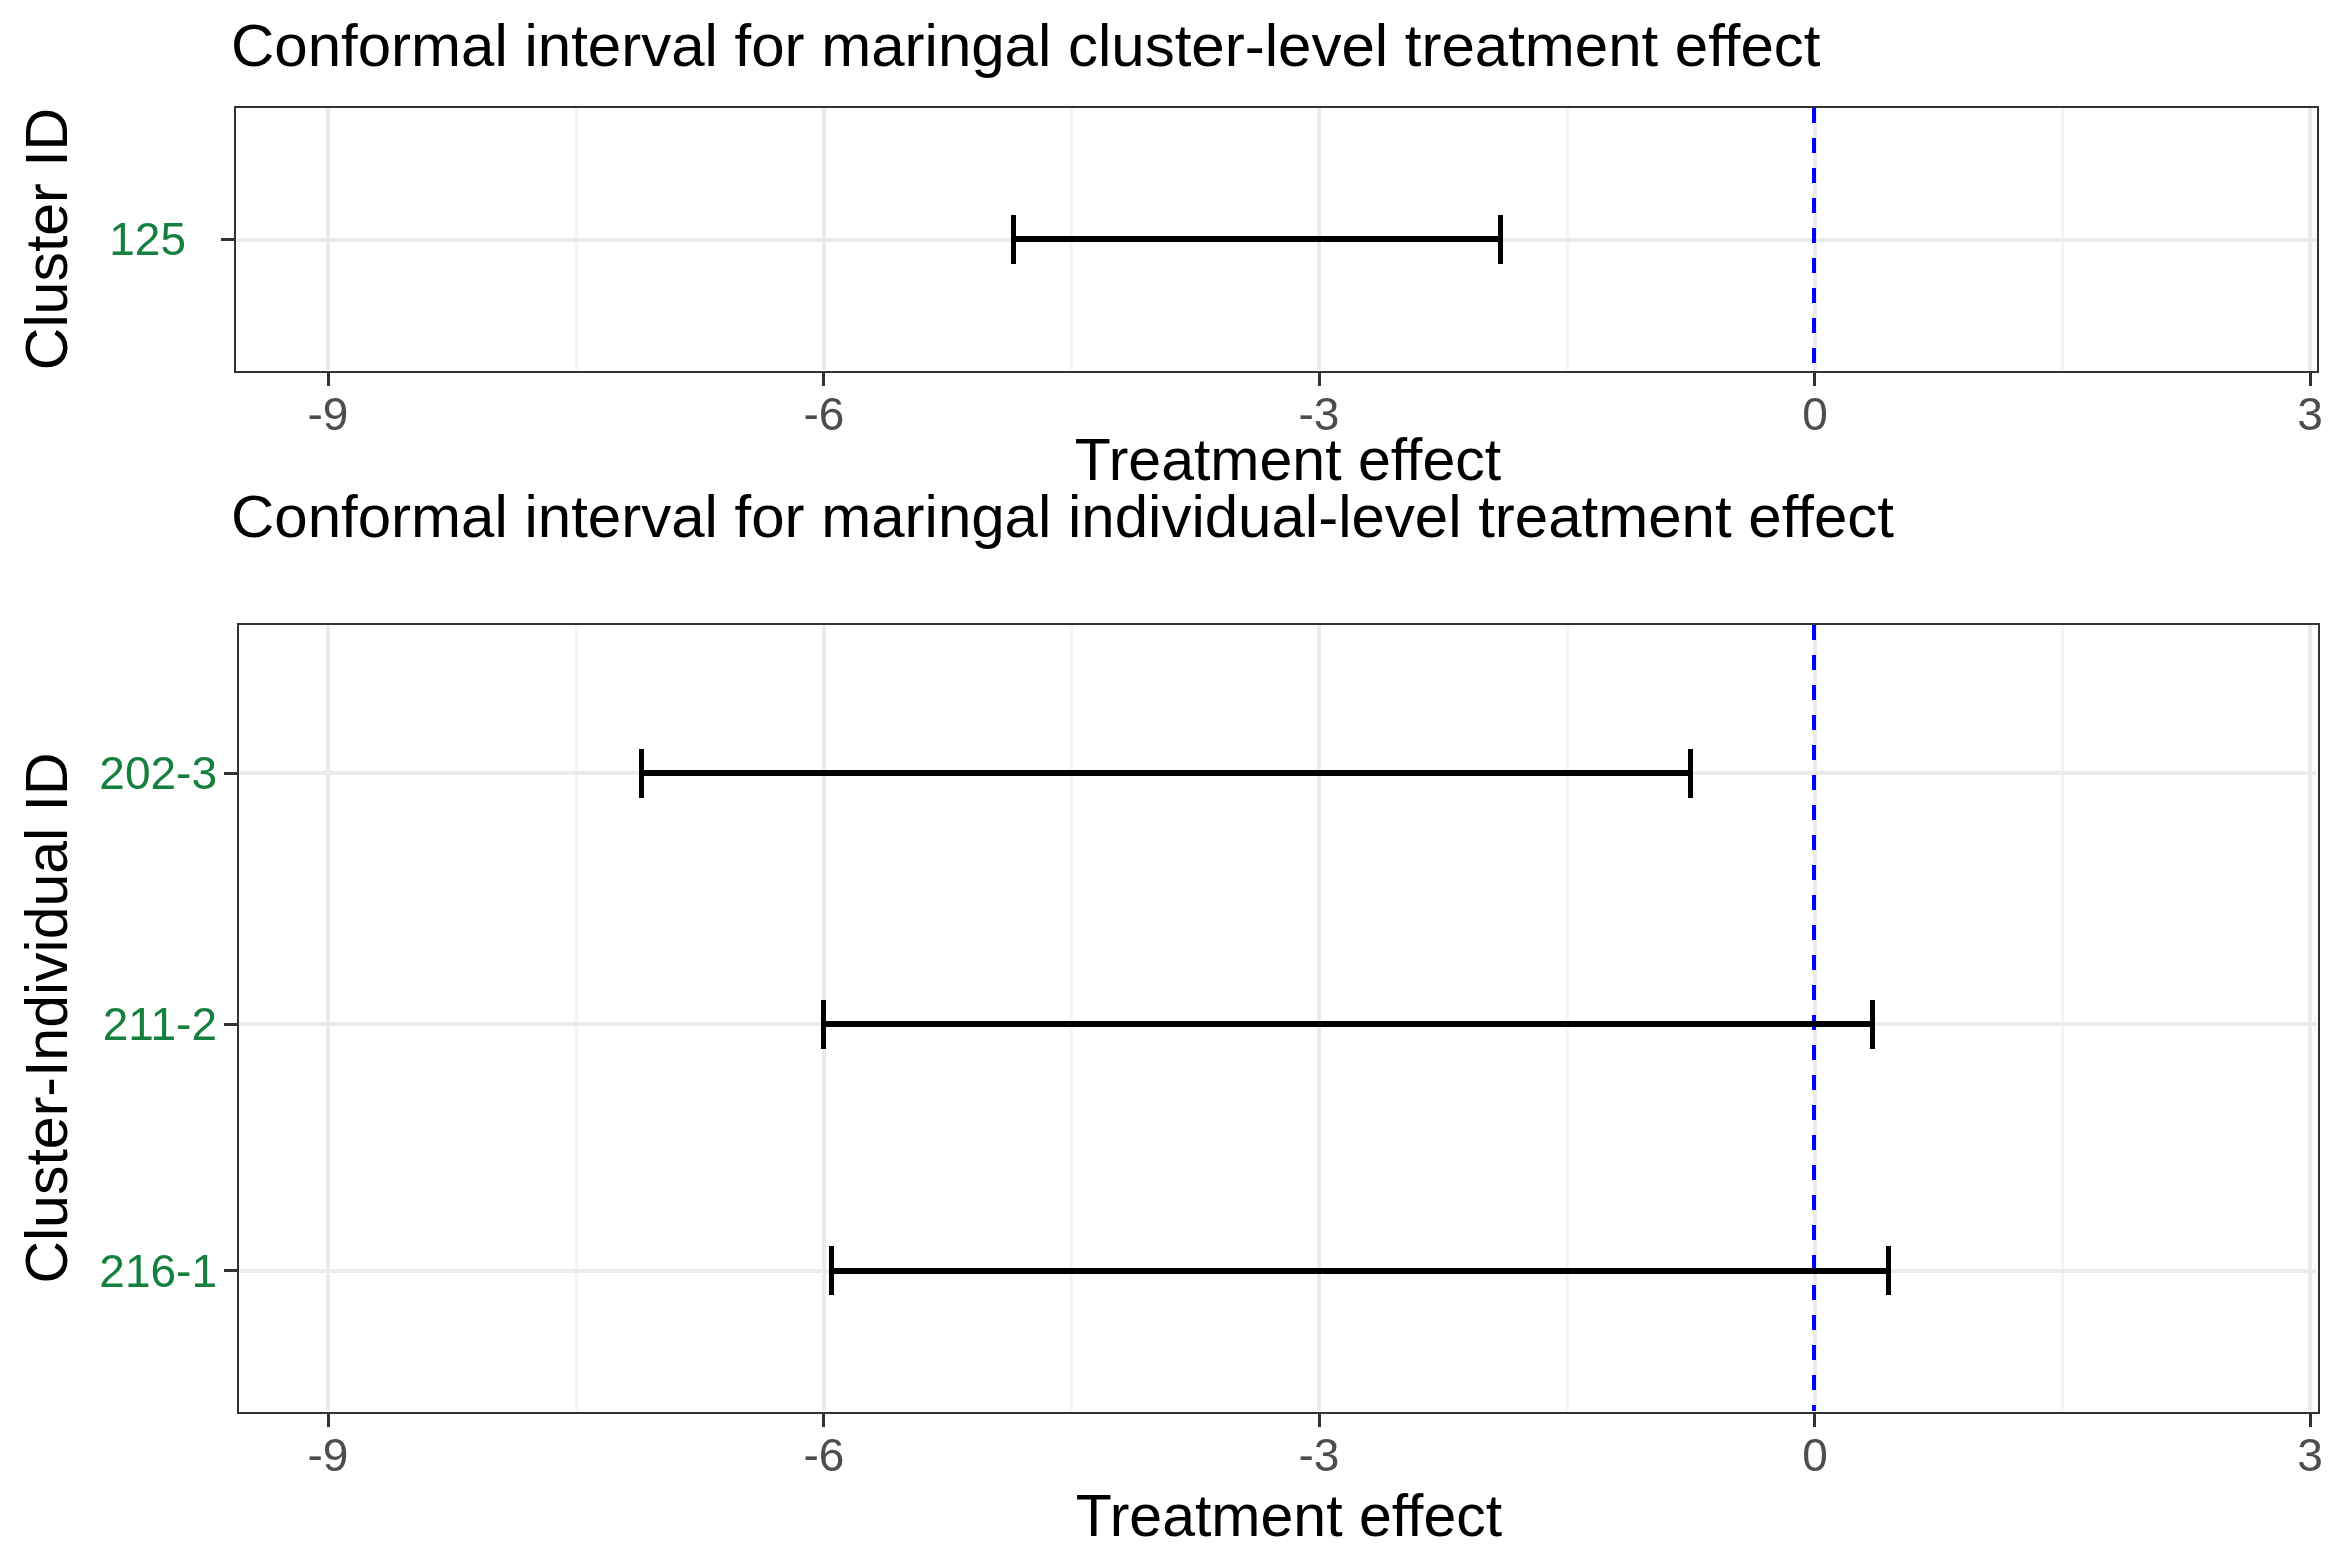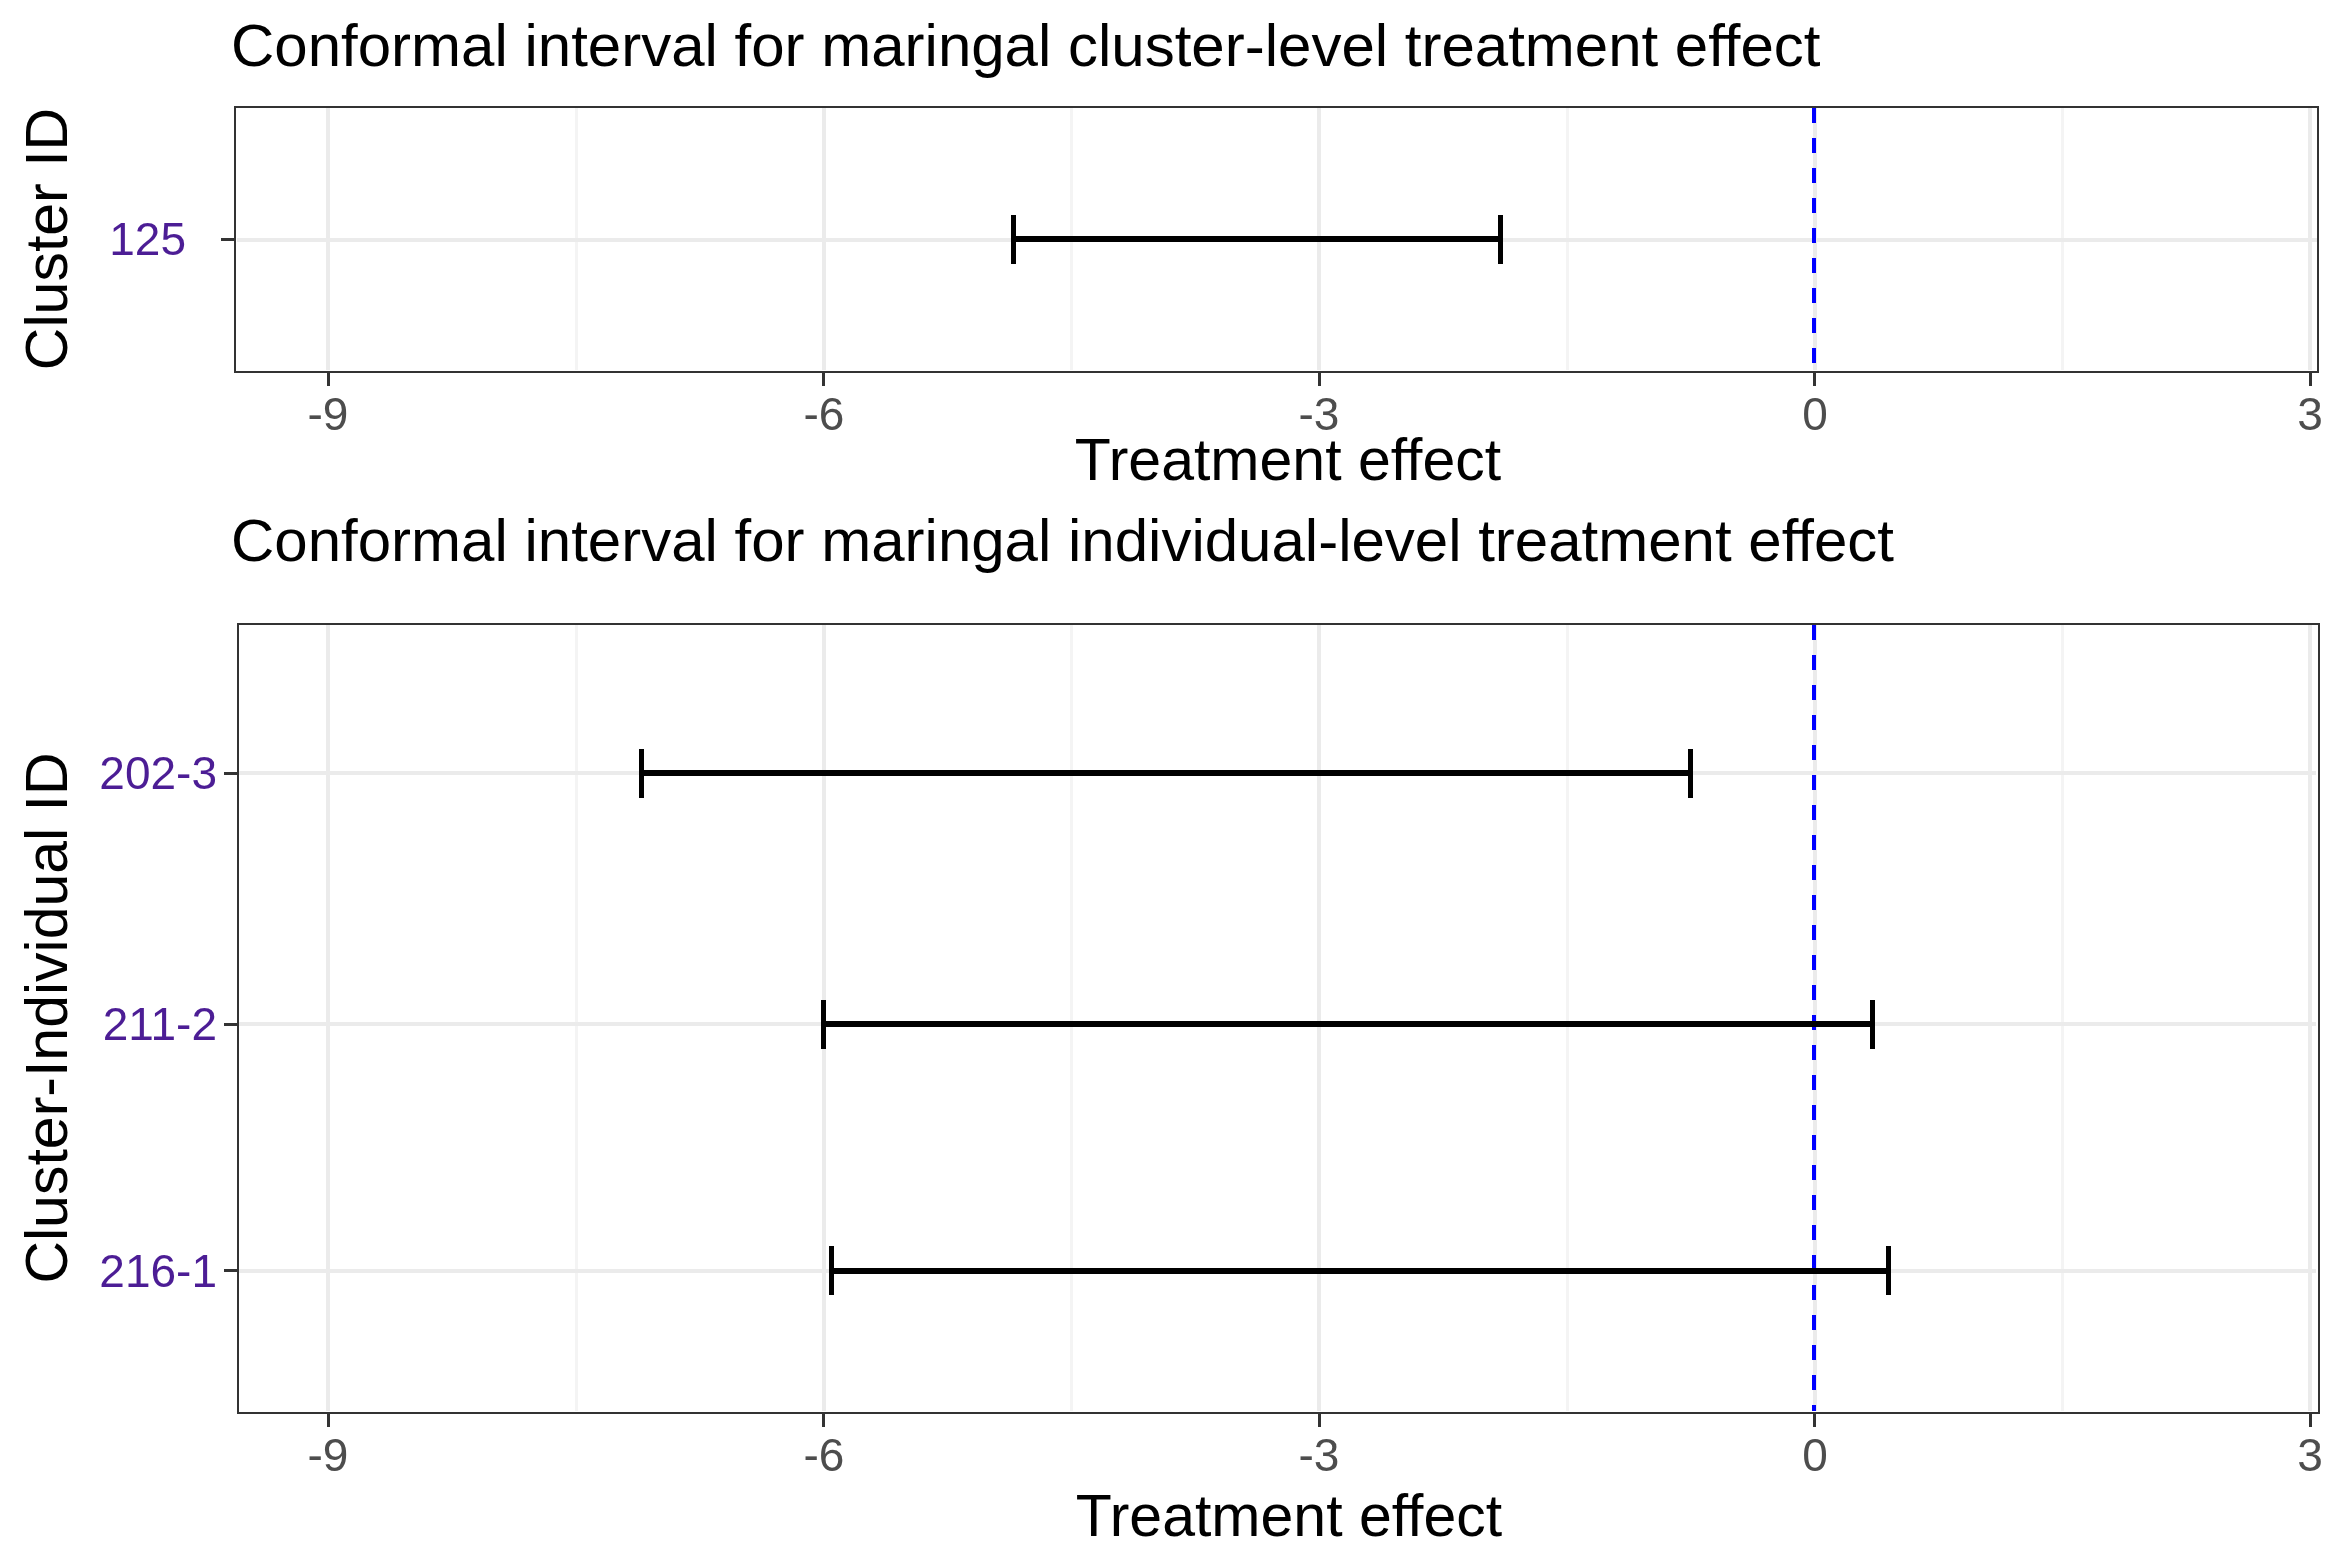--- a/index.html
+++ b/index.html
@@ -14,24 +14,24 @@
   }
   .axis-title{
     position:absolute;font-size:59px;line-height:1;color:#000000;white-space:nowrap;
   }
   .axis-title.x{transform:translateX(-50%);margin-left:11px;}
   .axis-title.y{transform:translate(-50%,-50%) rotate(-90deg);transform-origin:center;}
   .panel{
     position:absolute;background:#ffffff;border:2.6px solid #333333;box-sizing:border-box;
   }
   [data-name="x-tick-label"]{font-size:46px;color:#4d4d4d;line-height:1;white-space:nowrap;}
-  [data-name="y-tick-label"]{font-size:46px;color:#4c1d95;line-height:1;white-space:nowrap;text-align:right;}
+  [data-name="y-tick-label"]{font-size:46px;color:#15803d;line-height:1;white-space:nowrap;text-align:right;}
   
   #t0{left:231px;top:13px;}
-  #t1{left:231px;top:508px;}
+  #t1{left:231px;top:484px;}
   #p0{left:234px;top:106px;width:2085px;height:267px;}
   #p1{left:237px;top:623px;width:2083px;height:791px;}
   #yt0{left:47px;top:239px;}
   #yt1{left:47px;top:1018px;}
   #xt0{left:1277px;top:431px;}
   #xt1{left:1278px;top:1487px;}
 </style>
 </head>
 <body>
 

